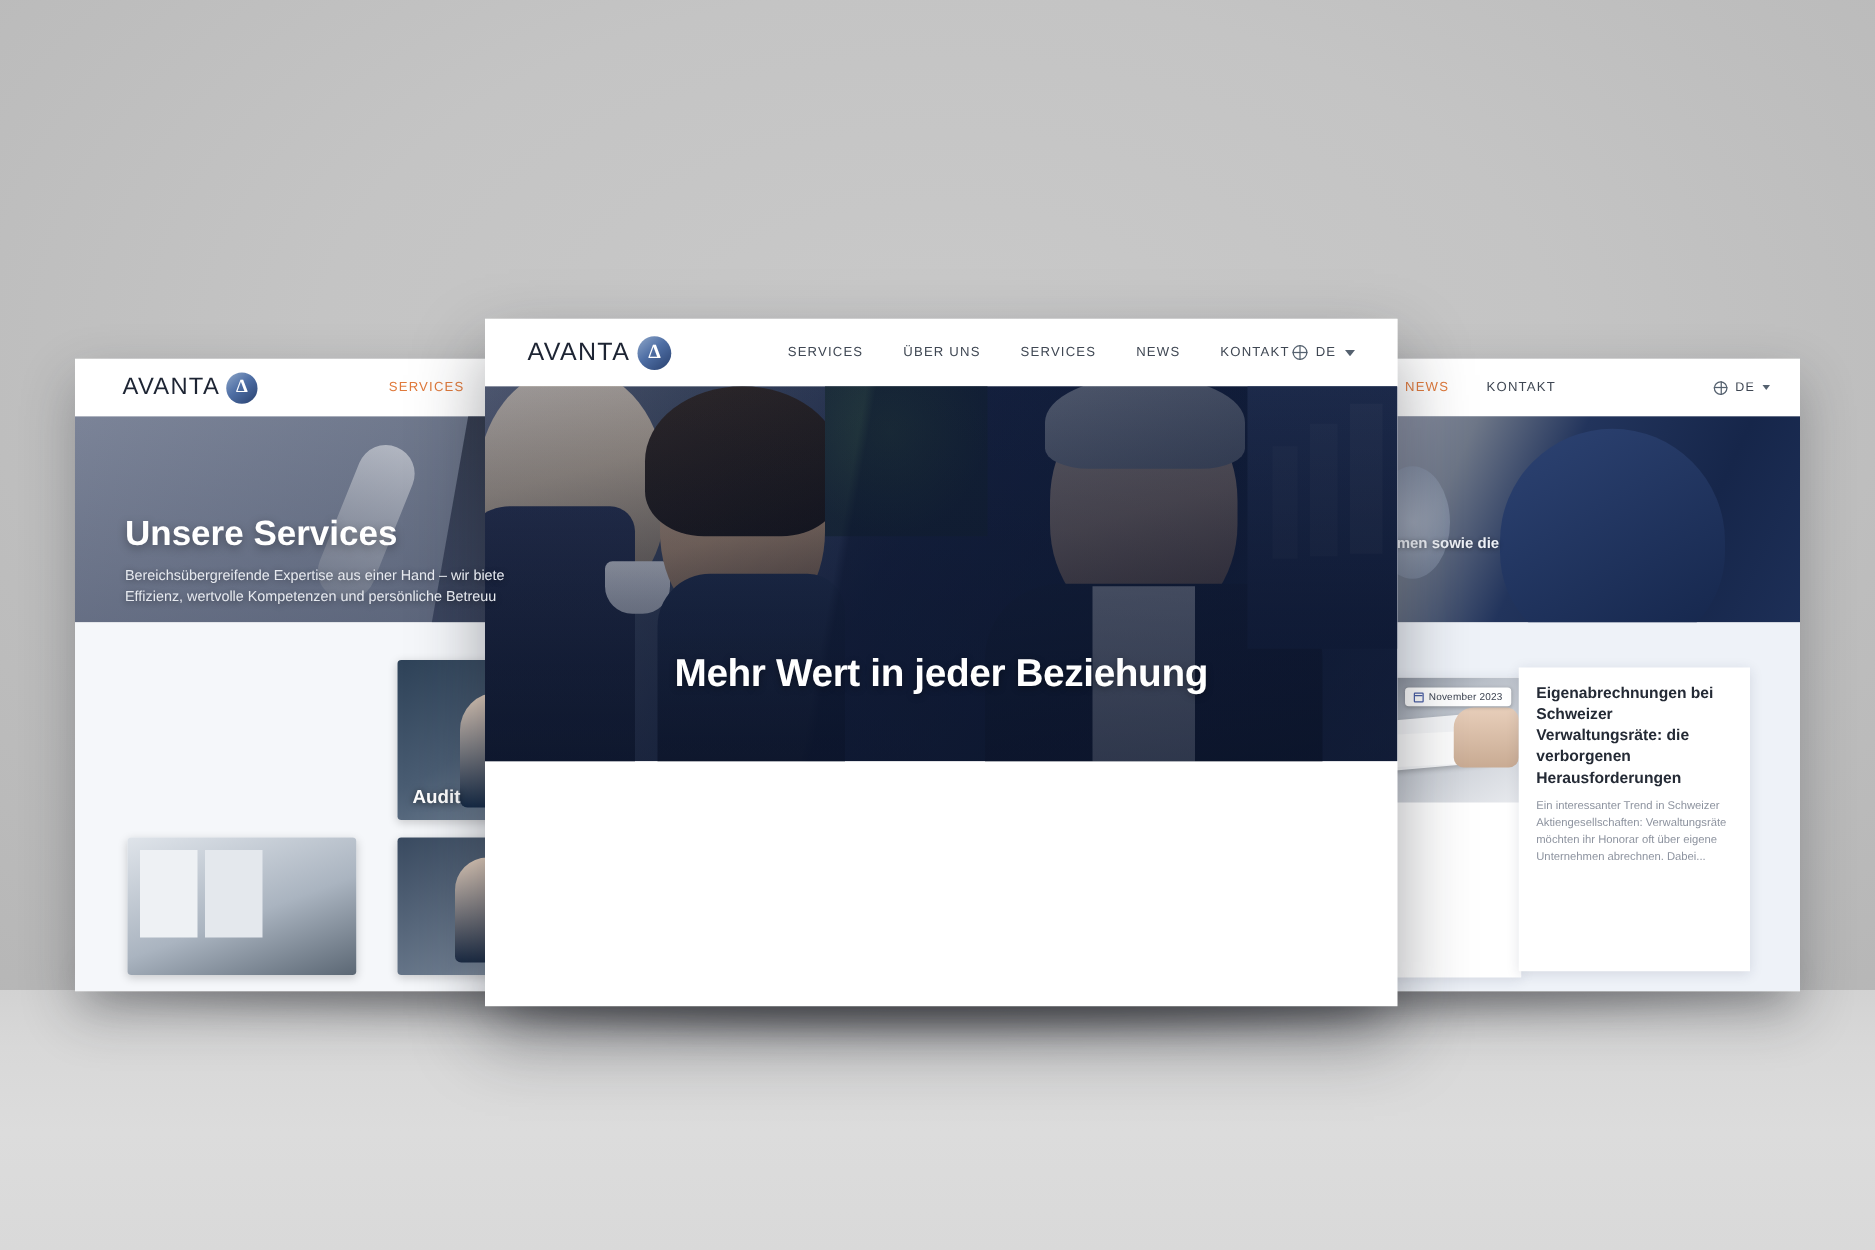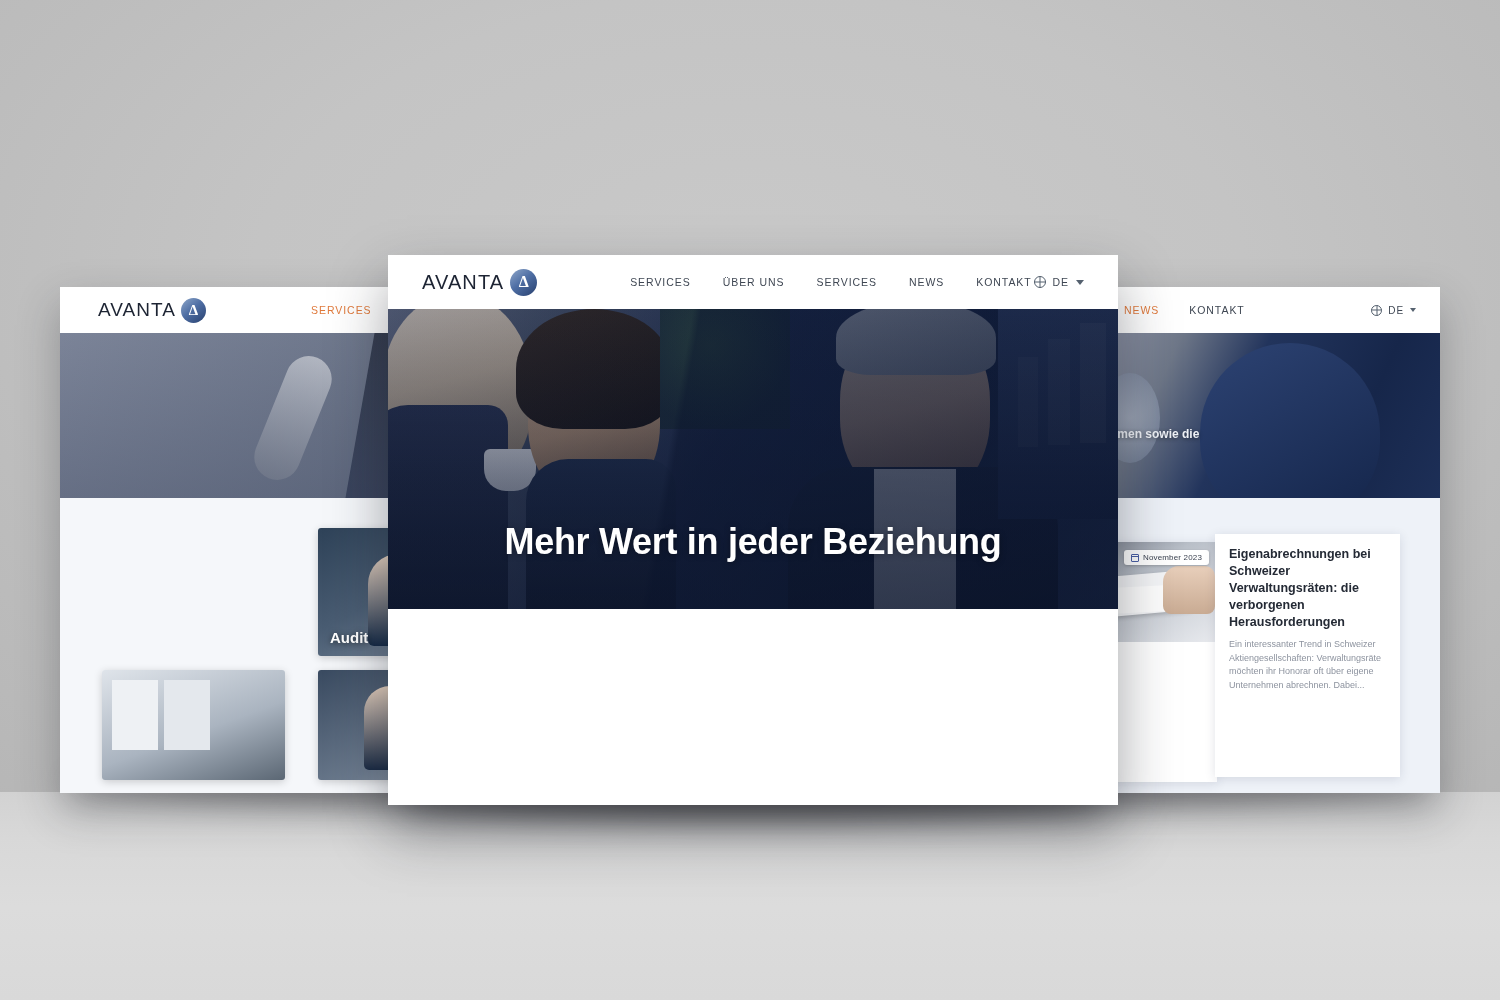--- a/index.html
+++ b/index.html
@@ -137,20 +137,25 @@
   </div>
 
   <div class="page-hero-left" style="height:165px;">
     <div style="position:absolute;inset:0;background:
         linear-gradient(100deg,#8d95a8 0%,#7c8598 22%,#5b6577 46%,#7e8799 62%,#9aa2b2 100%);"></div>
     <div style="position:absolute;left:300px;top:0;width:120px;height:100%;
         background:linear-gradient(180deg,#1b2233,#2b3550); transform:skewX(-10deg);opacity:.75;"></div>
     <div style="position:absolute;left:210px;top:20px;width:46px;height:130px;border-radius:24px;
         background:linear-gradient(180deg,#e8eaee,#9aa0ac); transform:rotate(22deg); opacity:.85;"></div>
     <div style="position:absolute;inset:0;background:linear-gradient(180deg,rgba(60,70,95,.22),rgba(50,60,85,.42));"></div>
+    <div style="position:absolute;left:40px;top:78px;z-index:3;">
+      <div class="ph-title" style="font-size:28px;">Unsere Services</div>
+      <div class="ph-sub" style="font-size:11.5px;margin-top:10px;">Bereichsübergreifende Expertise aus einer Hand – wir biete</div>
+      <div class="ph-sub" style="font-size:11.5px;">Effizienz, wertvolle Kompetenzen und persönliche Betreuu</div>
+    </div>
   </div>
 
   <div style="position:absolute;left:0;top:211px;width:100%;height:295px;background:#f5f7fa;">
     <div class="tile" style="position:absolute;left:258px;top:30px;width:183px;height:128px;
                 background:linear-gradient(150deg,#2e4258 0%,#4a5d73 45%,#8c9aab 100%);">
       <div style="position:absolute;left:50px;bottom:10px;width:70px;height:92px;border-radius:30px 30px 6px 6px;background:linear-gradient(180deg,#e9d4c2,#142a47);"></div>
       <div class="tile-label">Audit</div>
     </div>
     <div class="tile" style="position:absolute;left:42px;top:172px;width:183px;height:110px;
                 background:linear-gradient(160deg,#dfe4ea 0%,#aab4c0 55%,#5b6774 100%);">
@@ -201,21 +206,21 @@
         <div class="news-title">zählen zu</div>
         <div class="news-title">rten und -</div>
         <div class="news-title">weiz 2024</div>
         <div class="news-text">dass sowohl</div>
         <div class="news-text" style="margin-top:4px;">u den...</div>
       </div>
     </div>
 
     <div class="news-card" style="position:absolute;left:105px;top:36px;width:185px;height:243px;">
       <div class="news-body">
-        <div class="news-title">Eigenabrechnungen bei Schweizer Verwaltungsräten: die verborgenen Herausforderungen</div>
+        <div class="news-title">Eigenabrechnungen bei Schweizer Verwaltungsräte: die verborgenen Herausforderungen</div>
         <div class="news-text">Ein interessanter Trend in Schweizer Aktiengesellschaften: Verwaltungsräte möchten ihr Honorar oft über eigene Unternehmen abrechnen. Dabei...</div>
 
       </div>
     </div>
   </div>
 </div>
 
 <div class="shadow-under" style="left:400px; top:782px; width:706px; height:38px;"></div>
 
 <div class="page" style="left:388px; top:255px; width:730px; height:550px; box-shadow:0 26px 54px rgba(25,28,35,.40);">
@@ -266,19 +271,19 @@
       <div style="position:absolute;right:0;top:0;width:120px;height:210px;background:linear-gradient(180deg,#3c4e76,#1d2b4c);"></div>
       <div style="position:absolute;right:12px;top:14px;width:26px;height:120px;background:rgba(255,255,255,.10);"></div>
       <div style="position:absolute;right:48px;top:30px;width:22px;height:106px;background:rgba(255,255,255,.08);"></div>
       <div style="position:absolute;right:80px;top:48px;width:20px;height:90px;background:rgba(255,255,255,.07);"></div>
     </div>
 
     <div class="hero-tint" style="background:linear-gradient(100deg, rgba(25,40,78,.30) 0%, rgba(25,40,78,.30) 39%, rgba(14,26,56,.62) 40%, rgba(14,26,56,.66) 100%);"></div>
     <div class="hero-tint" style="background:linear-gradient(180deg, rgba(10,18,38,.10) 0%, rgba(10,18,38,.36) 58%, rgba(10,18,38,.50) 100%);"></div>
 
     <div class="hero-inner" style="padding-top:212px;">
-      <h1 class="hero-title" style="font-size:36px;">Mehr Wert in jeder Beziehung</h1>
+      <h1 class="hero-title" style="font-size:31px;">Mehr Wert in jeder Beziehung</h1>
 
     </div>
   </div>
 
   <div style="position:absolute;left:0;top:610px;width:100%;height:0;"></div>
 </div>
 
 </body></html>

